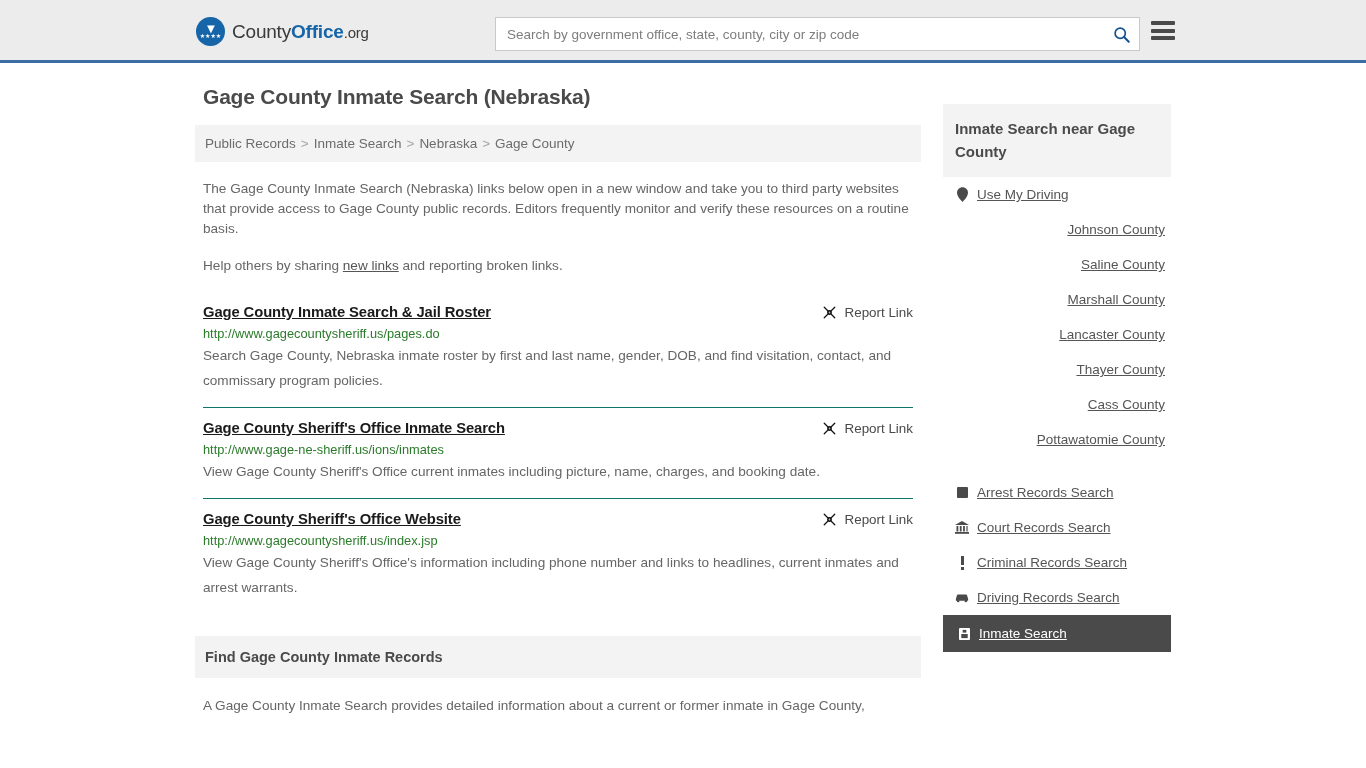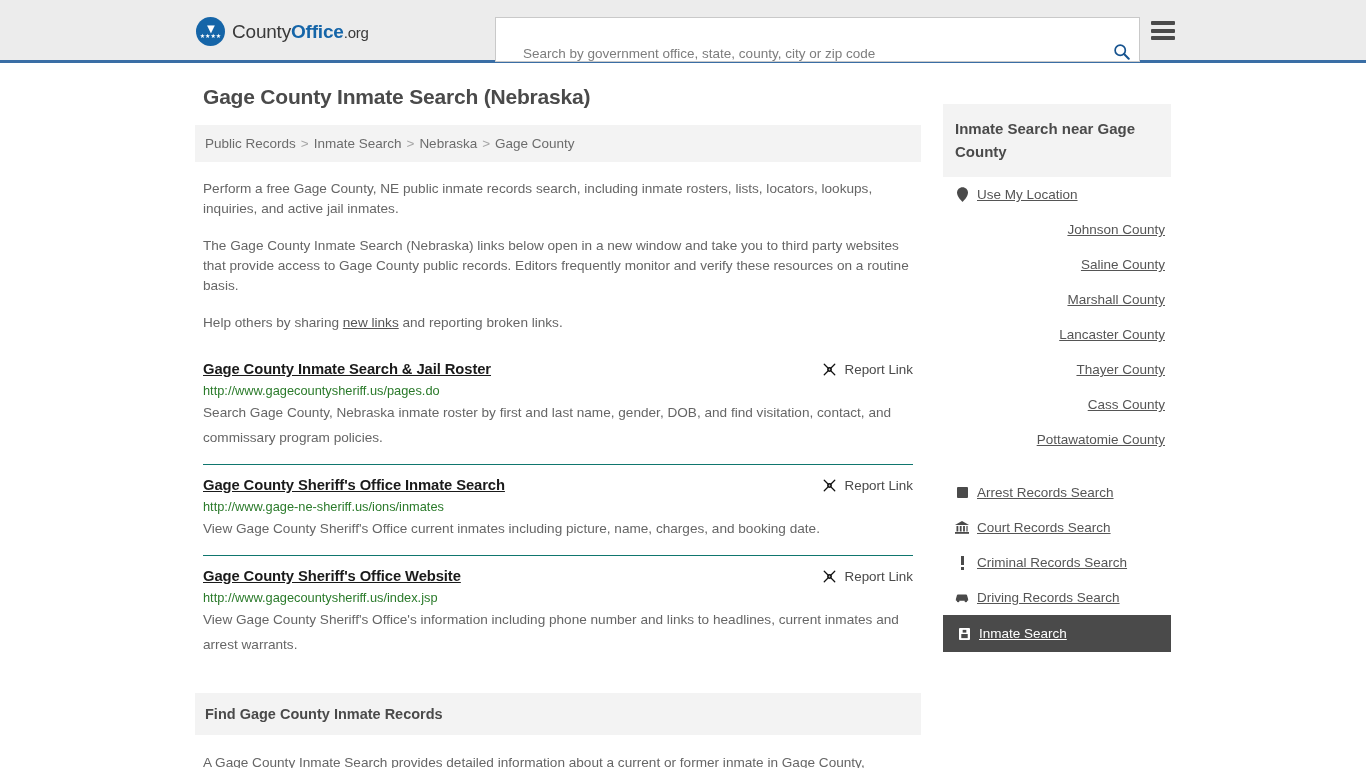--- a/index.html
+++ b/index.html
@@ -60,26 +60,26 @@
   }
   .logo-text .lt-a { color: #3a3a3a; }
   .logo-text .lt-b { color: #1565a8; font-weight: bold; }
   .logo-text .lt-c { color: #3a3a3a; font-size: 15px; }
 
   .search-wrap {
     position: absolute;
     left: 495px;
     top: 17px;
     width: 645px;
-    height: 45px;
+    height: 34px;
     background: #ffffff;
     border: 1px solid #c9c9c9;
     display: flex;
-    align-items: flex-end;
-    padding: 0 8px 0 27px;
+    align-items: center;
+    padding: 0 8px 0 11px;
   }
   .search-input {
     flex: 1;
     border: none;
     outline: none;
     font-family: "Liberation Sans", sans-serif;
     font-size: 13.5px;
     color: #555;
     background: transparent;
   }
@@ -303,21 +303,20 @@
 
     <div class="main-col">
 
       <h1 class="page-title">Gage County Inmate Search (Nebraska)</h1>
 
       <div class="breadcrumb">
         <a>Public Records</a><span class="sep">&gt;</span><a>Inmate Search</a><span class="sep">&gt;</span><a>Nebraska</a><span class="sep">&gt;</span><a>Gage County</a>
       </div>
 
       <div class="intro">
-        <p>Perform a free Gage County, NE public inmate records search, including inmate rosters, lists, locators, lookups, inquiries, and active jail inmates.</p>
         <p>The Gage County Inmate Search (Nebraska) links below open in a new window and take you to third party websites that provide access to Gage County public records. Editors frequently monitor and verify these resources on a routine basis.</p>
         <p><span>Help others by sharing </span><a>new links</a><span> and reporting broken links.</span></p>
       </div>
 
       <div class="results">
 
         <div class="result">
           <div class="result-head">
             <a class="result-title">Gage County Inmate Search &amp; Jail Roster</a>
             <div class="report-link">
@@ -375,21 +374,21 @@
 
       <div class="panel-head">Inmate Search near Gage County</div>
       <div class="panel-list">
 
         <div class="panel-item">
           <span class="p-icon">
             <svg width="11" height="15" viewBox="0 0 12 16">
               <path d="M6 0 C2.7 0 0 2.7 0 6 C0 10.5 6 16 6 16 C6 16 12 10.5 12 6 C12 2.7 9.3 0 6 0 Z" fill="#4a4a4a"></path>
             </svg>
           </span>
-          <a>Use My Location</a>
+          <a>Use My Driving</a>
         </div>
 
         <div class="panel-item no-icon">
           <a>Johnson County</a>
         </div>
         <div class="panel-item no-icon">
           <a>Saline County</a>
         </div>
         <div class="panel-item no-icon">
           <a>Marshall County</a>

